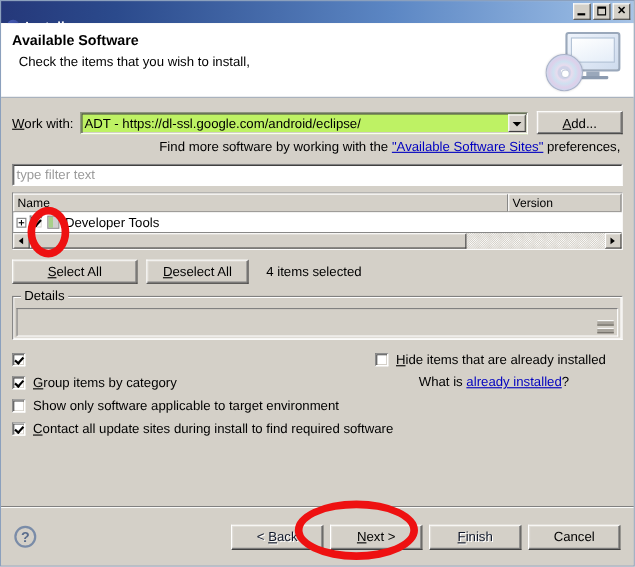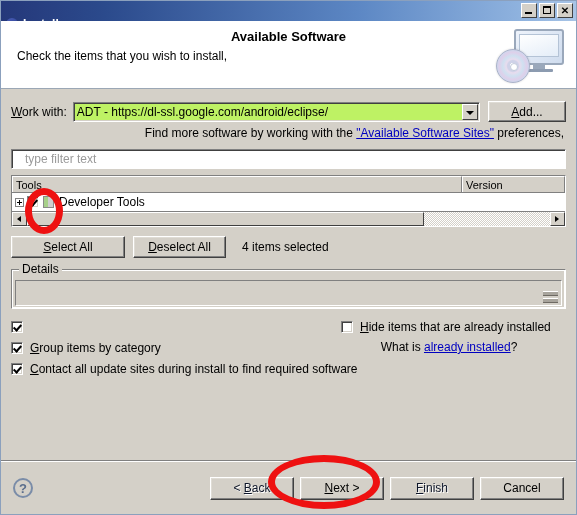--- a/index.html
+++ b/index.html
@@ -96,21 +96,20 @@
     min-height: 68px;
     position: relative;
     box-sizing: border-box;
     padding: 8px 10px 0 10px;
   }
   .banner-title {
     font-size: 13px;
     font-weight: bold;
     color: #000;
     margin-bottom: 5px;
-    text-align: center;
   }
   .banner-sub {
     font-size: 12px;
     color: #000;
     padding-left: 6px;
   }
   .banner-art {
     position: absolute;
     right: 6px; top: 2px;
     width: 84px; height: 64px;
@@ -267,21 +266,21 @@
   .filter-input {
     margin-top: 9px;
     height: 20px;
     background: #ffffff;
     border: 1px solid;
     border-color: #808080 #ffffff #ffffff #808080;
     box-shadow: inset 1px 1px 0 #404040;
     box-sizing: border-box;
     display: flex;
     align-items: center;
-    padding-left: 13px;
+    padding-left: 3px;
     color: #9a9a9a;
     font-size: 12px;
   }
 
   
   .table-wrap {
     margin-top: 6px;
     height: 52px;
     background: #ffffff;
     border: 1px solid;
@@ -603,21 +602,21 @@
     <div class="row-hint">
       <span>Find more software by working with the </span><span class="lnk">"Available Software Sites"</span><span> preferences,</span>
     </div>
 
     <div class="filter-input">
       <span>type filter text</span>
     </div>
 
     <div class="table-wrap">
       <div class="thead">
-        <div class="th name">Tools</div>
+        <div class="th name">Name</div>
         <div class="th version">Version</div>
       </div>
       <div class="tbody">
         <div class="trow">
           <span class="expander"></span>
           <span class="cb checked"></span>
           <span class="item-icon"></span>
           <span class="item-label">Developer Tools</span>
         </div>
       </div>
@@ -650,20 +649,24 @@
 
       <div class="optrow">
         <span class="cb checked"></span>
       </div>
 
       <div class="optrow">
         <span class="cb checked"></span>
         <span class="optlabel"><u>G</u>roup items by category</span>
       </div>
 
+      <div class="optrow">
+        <span class="cb"></span>
+        <span class="optlabel">Show only software applicable to target environment</span>
+      </div>
 
       <div class="optrow">
         <span class="cb checked"></span>
         <span class="optlabel"><u>C</u>ontact all update sites during install to find required software</span>
       </div>
 
       <div class="opts-right">
         <div class="optrow">
           <span class="cb"></span>
           <span class="optlabel"><u>H</u>ide items that are already installed</span>

